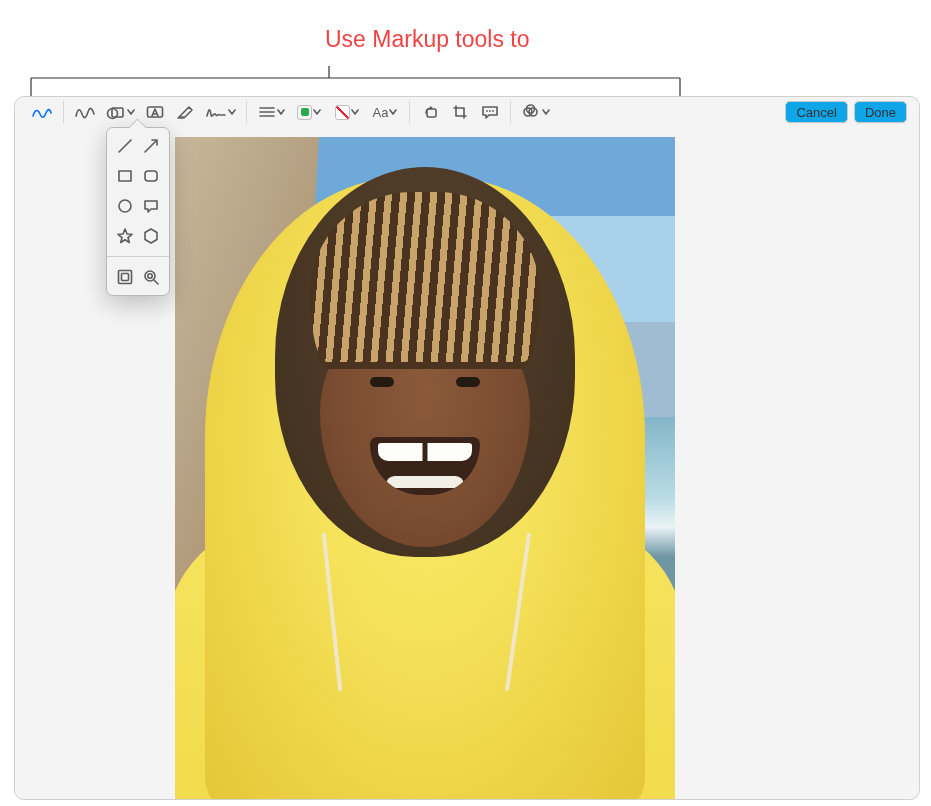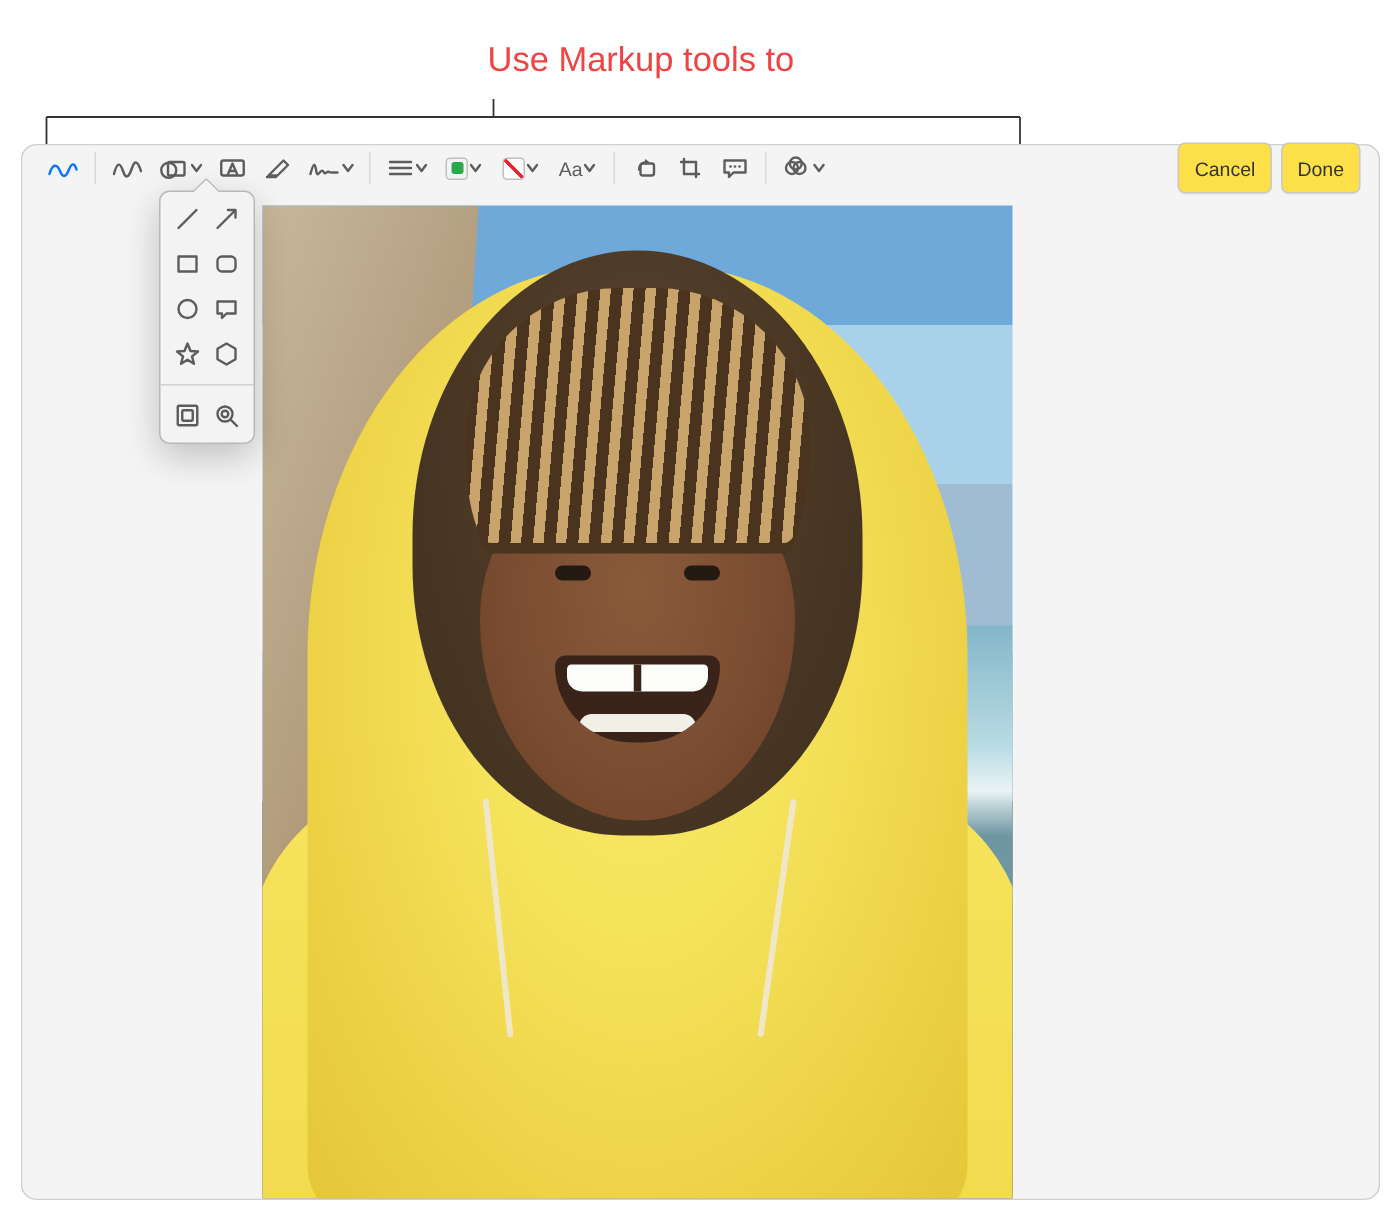--- a/index.html
+++ b/index.html
@@ -96,24 +96,24 @@
     margin-left: 1px;
   }
   .spacer { flex: 1; }
 
   .action-buttons {
     display: flex;
     gap: 6px;
     padding-right: 6px;
   }
   .action-btn {
-    background: #fde047;
+    background: #0ea5e9;
     border: 1px solid #c9c9c9;
     border-radius: 5px;
-    height: 34px;
+    height: 22px;
     padding: 0 10px;
     font-size: 13px;
     color: #333;
     box-shadow: 0 1px 0 rgba(0,0,0,0.04);
     cursor: default;
   }
 
   
   .content {
     position: absolute;

